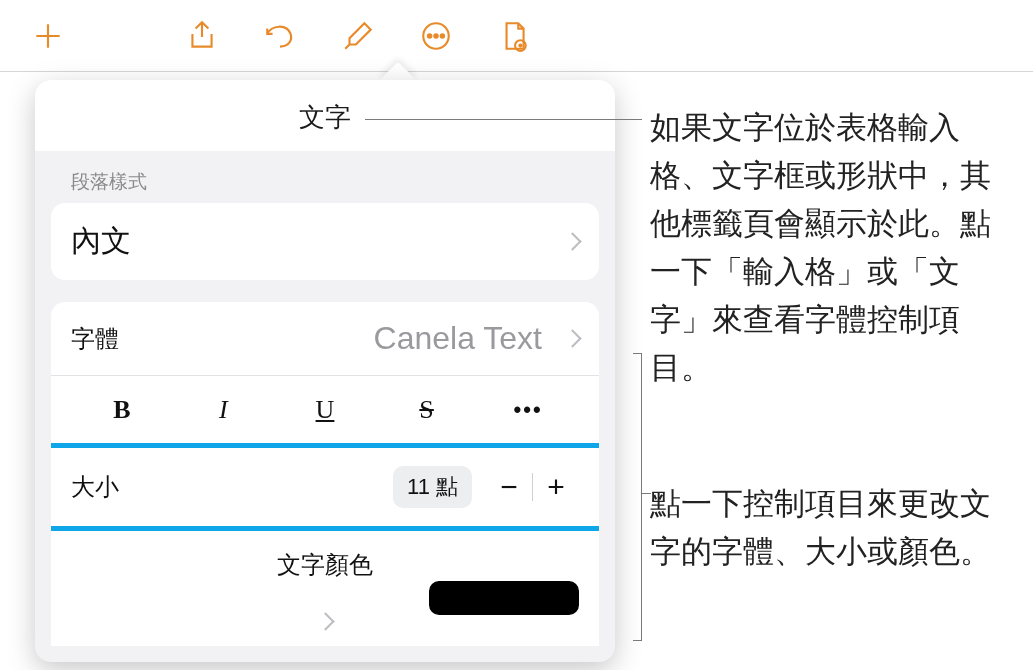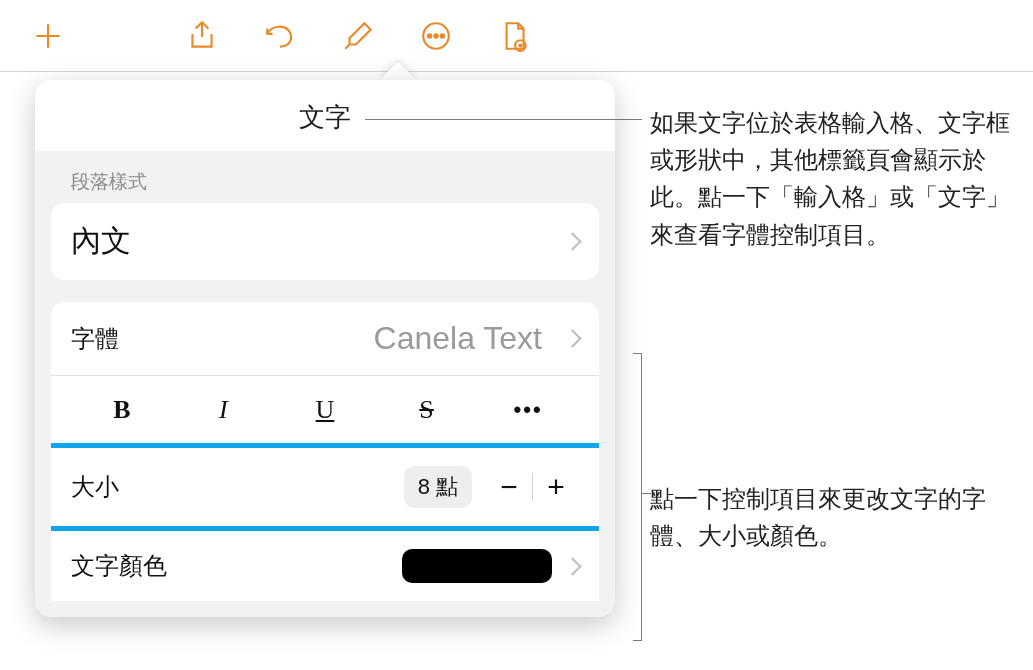--- a/index.html
+++ b/index.html
@@ -154,21 +154,21 @@
     margin-left: auto;
     width: 150px;
     height: 34px;
     background: #000;
     border-radius: 10px;
   }
 
   
   .callout {
     position: absolute;
-    font-size: 24px;
+    font-size: 31px;
     line-height: 1.55;
     color: #222;
     width: 370px;
   }
   .callout1 { left: 650px; top: 104px; }
   .callout2 { left: 650px; top: 480px; }
 
   .leader1 {
     position: absolute;
     left: 365px; top: 119px;
@@ -270,29 +270,29 @@
       <div class="biusrow">
         <div class="bius-cell b">B</div>
         <div class="bius-cell i">I</div>
         <div class="bius-cell u">U</div>
         <div class="bius-cell s">S</div>
         <div class="bius-cell bius-more">•••</div>
       </div>
 
       <div class="card-row">
         <span class="row-label">大小</span>
-        <span class="size-pill">8 點</span>
+        <span class="size-pill">11 點</span>
         <div class="stepper">
           <div class="step-btn">−</div>
           <div class="step-sep"></div>
           <div class="step-btn">+</div>
         </div>
       </div>
 
-      <div class="card-row" style="">
+      <div class="card-row" style="flex-direction:column;">
         <span class="row-label">文字顏色</span>
         <span class="color-swatch" style="background: rgb(0, 0, 0);"></span>
         <span style="width:14px"></span>
         <span class="chev"></span>
       </div>
     </div>
   </div>
 </div>
 
 <div class="leader1"></div>

